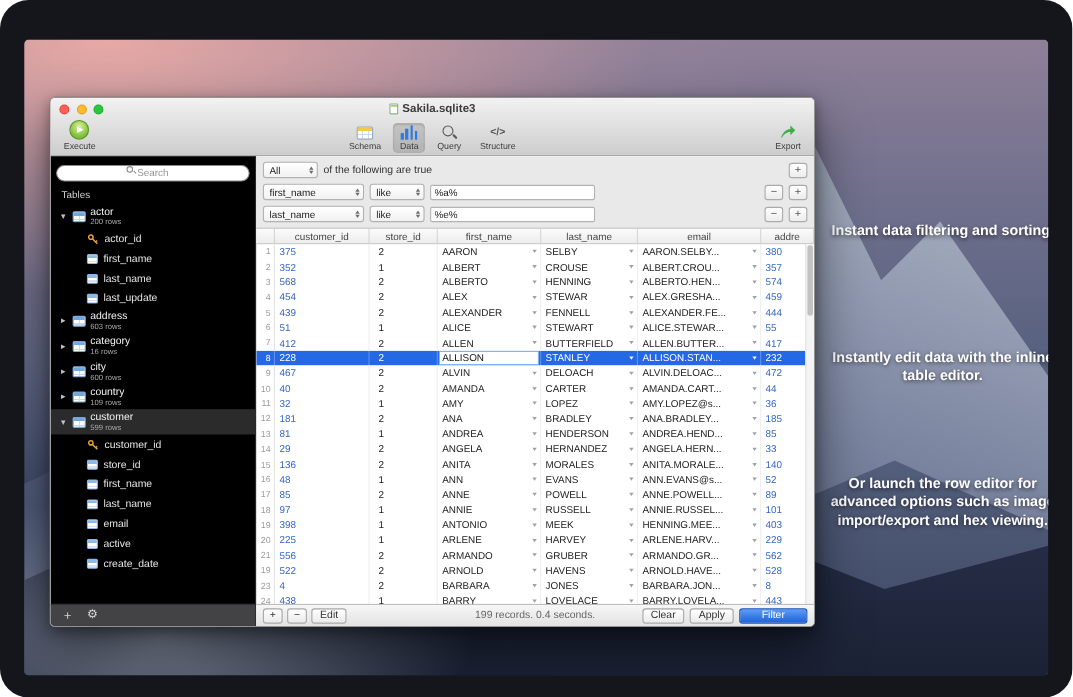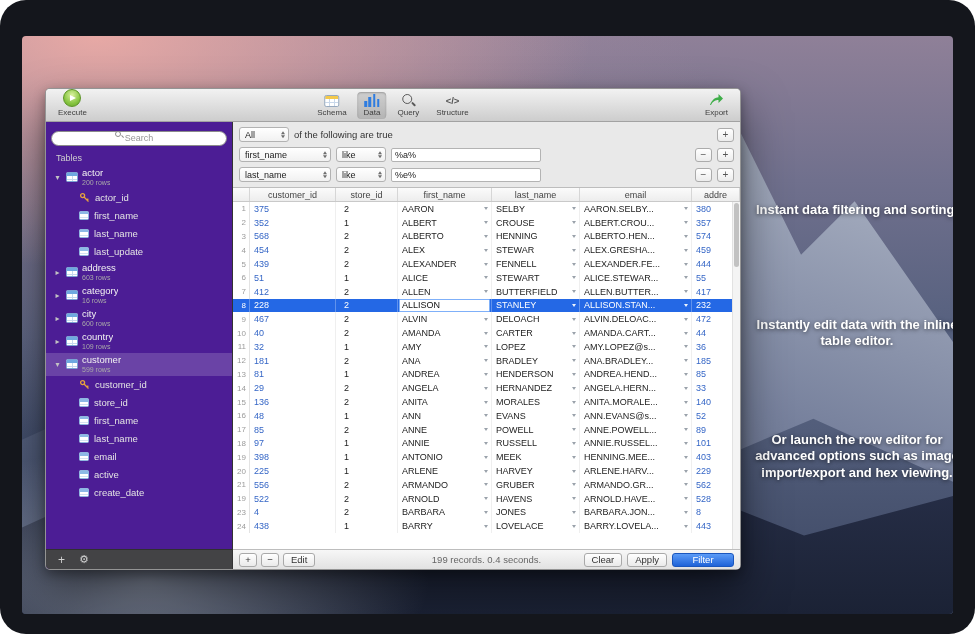--- a/index.html
+++ b/index.html
@@ -87,21 +87,21 @@
     border:1.6px solid #5a5a5a;border-radius:50%;}
   .icon-query::after{content:"";position:absolute;left:9.5px;top:9.5px;width:4.5px;height:1.8px;
     background:#5a5a5a;transform:rotate(45deg);border-radius:1px;}
   .icon-structure{height:14px;display:flex;align-items:center;font-size:9.5px;font-weight:bold;color:#555;}
   .icon-export{width:16px;height:14px;display:flex;align-items:center;justify-content:center;}
 
   
   .wbody{flex:1;min-height:0;display:flex;}
 
   
-  .sidebar{width:187px;flex:none;background:#4c1d95;border-right:1px solid #333;display:flex;flex-direction:column;}
+  .sidebar{width:187px;flex:none;background:#000000;border-right:1px solid #333;display:flex;flex-direction:column;}
   .search-wrap{position:relative;margin:5px 5px 3px;flex:none;}
   .search{width:100%;height:15px;border-radius:8px;border:1px solid #8b8b8b;background:#fff;
     font-size:9px;text-align:center;color:#333;outline:none;padding:0 4px;}
   .search::placeholder{color:#969696;}
   .mag{position:absolute;left:50%;margin-left:-24px;top:3.5px;width:6px;height:6px;
     border:1.2px solid #8d8d8d;border-radius:50%;pointer-events:none;}
   .mag::after{content:"";position:absolute;left:4.6px;top:4.8px;width:3.2px;height:1.2px;
     background:#8d8d8d;transform:rotate(45deg);}
   .section-label{flex:none;font-size:9px;color:#cfcfcf;padding:4px 0 3px 10px;}
   .tree{flex:1;overflow:hidden;}
@@ -199,20 +199,31 @@
     <div class="mtn-mid"></div>
     <div class="mtn-near"></div>
     <div class="snow"></div>
 
     <div class="caption cap1">Instant data filtering and sorting.</div>
     <div class="caption cap2">Instantly edit data with the inline table editor.</div>
     <div class="caption cap3">Or launch the row editor for advanced options such as image import/export and hex viewing.</div>
 
     <div class="window">
       <div class="winhead">
+        <div class="titlebar">
+          <div class="lights">
+            <span class="light red"></span>
+            <span class="light yellow"></span>
+            <span class="light green"></span>
+          </div>
+          <div class="title-wrap">
+            <span class="doc-icon"></span>
+            <span class="title">Sakila.sqlite3</span>
+          </div>
+        </div>
         <div class="toolbar">
           <div class="tb-item exec">
             <span class="icon-exec">
                 <b class="play"></b>
               </span>
             <span class="tb-label">Execute</span>
           </div>
           <div class="tb-center">
             <div class="tb-item">
               <span class="icon-schema"></span>

